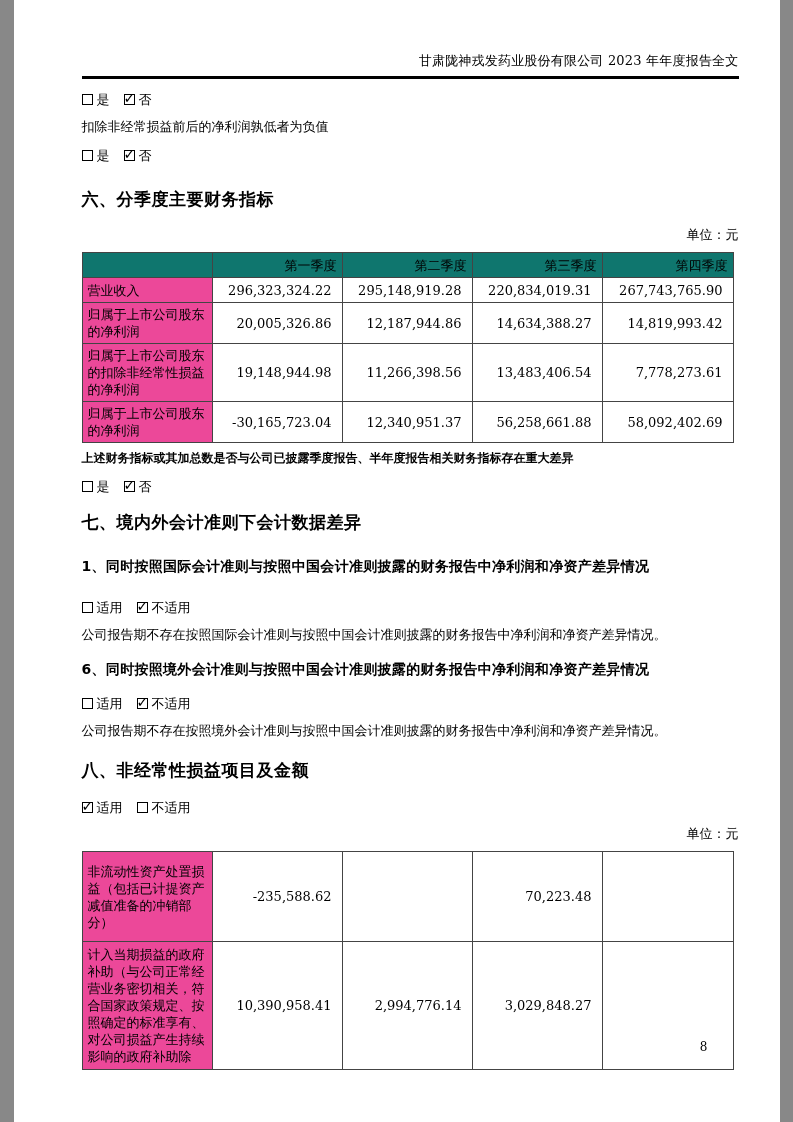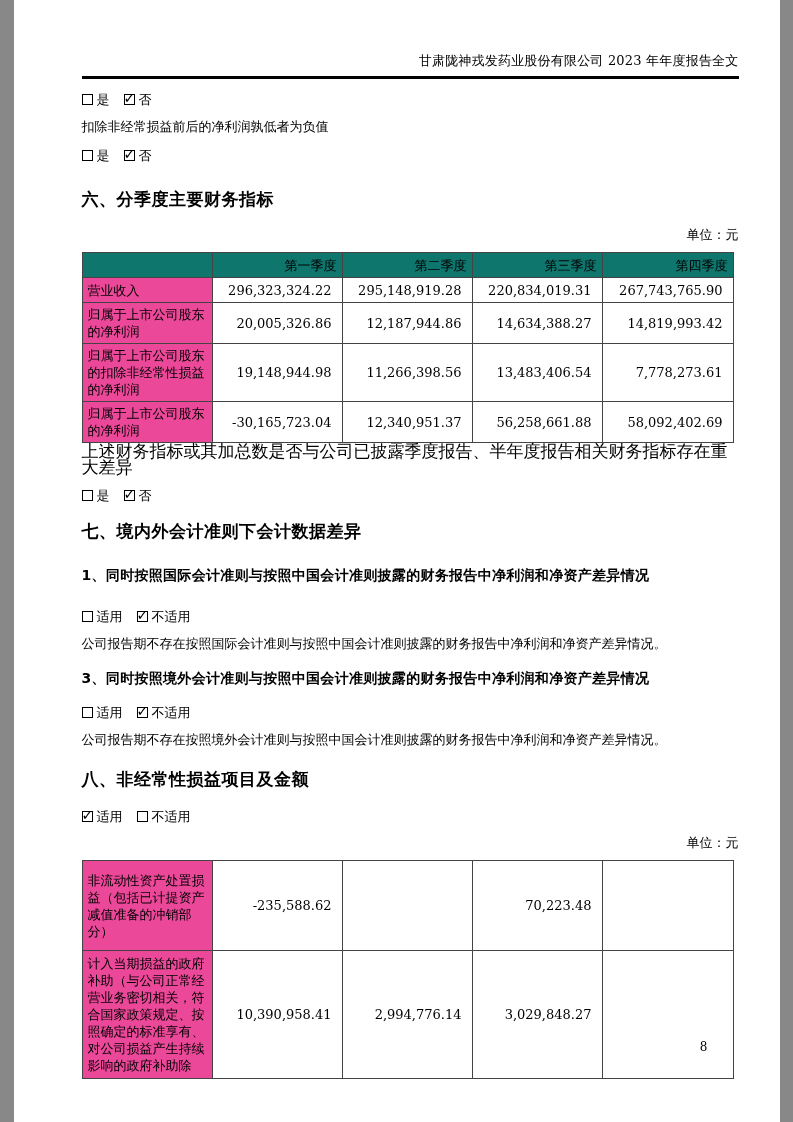--- a/index.html
+++ b/index.html
@@ -86,21 +86,21 @@
   table.fin td.num {
     text-align:right;
     padding-right:10px;
   }
   .t1 tr.r1 td { height:25px; }
   .t1 tr.r2 td, .t1 tr.r4 td { height:41px; }
   .t1 tr.r3 td { height:57px; }
   .t2 tr.r1 td { height:90px; }
   .t2 tr.r2 td { height:128px; }
 
-  .note-line { font-size:17px; line-height:16px; }
+  .note-line { margin-top:7px; font-size:12px; line-height:16px;font-weight:bold; }
 
   .page-number {
     position:absolute;
     top:1040px; right:72px;
     font-size:12px;
   }
 </style>
 </head>
 <body>
 
@@ -180,21 +180,21 @@
     <h2 class="sec sec7-title">七、境内外会计准则下会计数据差异</h2>
 
     <h3 class="sub sub1-title">1、同时按照国际会计准则与按照中国会计准则披露的财务报告中净利润和净资产差异情况</h3>
 
     <div class="cb-row" style="margin-top:24px">
       <span class="cb-opt"><span class="cb"></span><span>适用</span></span><span class="cb-opt"><span class="cb checked"></span><span>不适用</span></span>
     </div>
 
     <div class="body-line">公司报告期不存在按照国际会计准则与按照中国会计准则披露的财务报告中净利润和净资产差异情况。</div>
 
-    <h3 class="sub sub2-title">3、同时按照境外会计准则与按照中国会计准则披露的财务报告中净利润和净资产差异情况</h3>
+    <h3 class="sub sub2-title">6、同时按照境外会计准则与按照中国会计准则披露的财务报告中净利润和净资产差异情况</h3>
 
     <div class="cb-row" style="margin-top:17px">
       <span class="cb-opt"><span class="cb"></span><span>适用</span></span><span class="cb-opt"><span class="cb checked"></span><span>不适用</span></span>
     </div>
 
     <div class="body-line">公司报告期不存在按照境外会计准则与按照中国会计准则披露的财务报告中净利润和净资产差异情况。</div>
 
     <h2 class="sec sec8-title">八、非经常性损益项目及金额</h2>
 
     <div class="cb-row" style="margin-top:18px">

